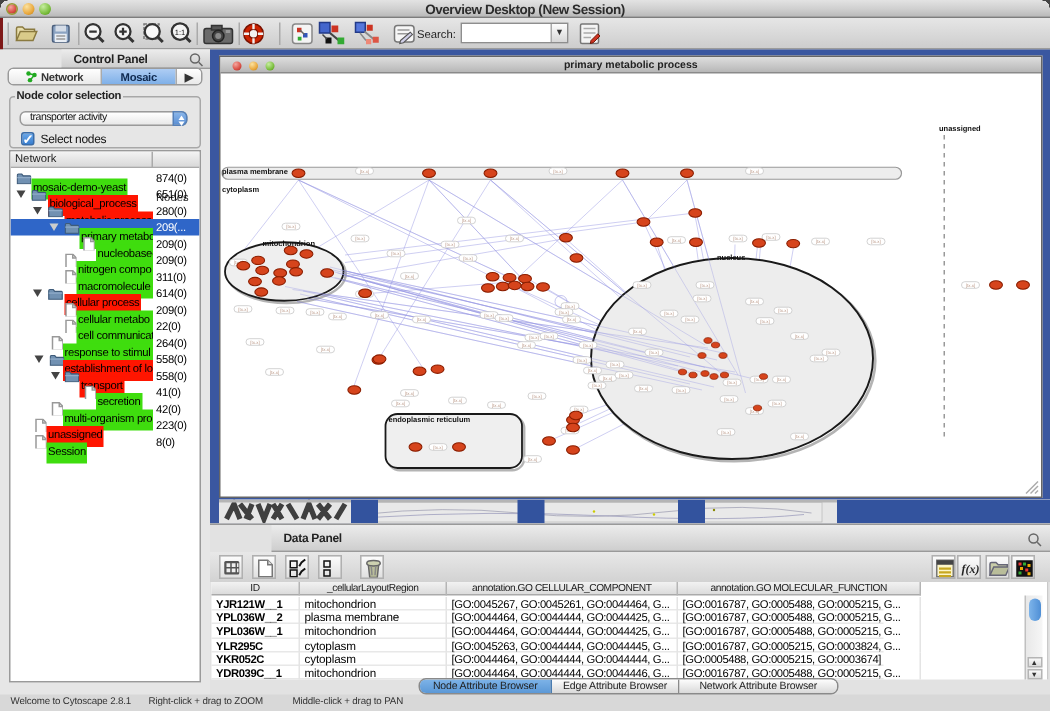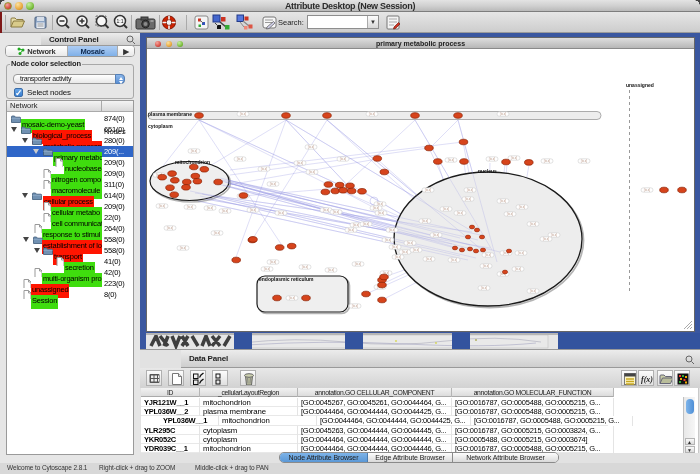--- a/index.html
+++ b/index.html
@@ -57,21 +57,21 @@
 #btabs .bt{font-size:7px;letter-spacing:-0.1px;color:#222;line-height:9.5px;text-align:center;background:linear-gradient(#fdfdfd,#d9d9d9);border-right:1px solid #8a8a8a;}
 #btabs .bt.sel{background:linear-gradient(#7db3e8,#5b98d6);border-right:1px solid #4a7cb0;}
 #status{left:0;top:463px;width:700px;height:11px;font-size:6.5px;letter-spacing:-0.1px;color:#333;}
 #status span{position:absolute;top:1px;}
 </style></head><body>
 
 <div class="abs" id="titlebar">
   <div class="light" style="left:4px;background:radial-gradient(circle at 35% 30%,#f5a79f,#d94f45 60%,#a02820);border:0.5px solid #993;"></div>
   <div class="light" style="left:15px;background:radial-gradient(circle at 35% 30%,#fbe2a0,#eaa93f 60%,#b97a10);"></div>
   <div class="light" style="left:26px;background:radial-gradient(circle at 35% 30%,#c6eda0,#7cbf3f 60%,#4a8a10);"></div>
-  <div class="t">Attribute Desktop (New Session)</div>
+  <div class="t">Overview Desktop (New Session)</div>
     <div style="position:absolute;left:0;top:0;width:5px;height:5px;background:radial-gradient(circle at 5px 5px, transparent 4.5px, #444 4.6px);"></div>
     <div style="position:absolute;right:0;top:0;width:5px;height:5px;background:radial-gradient(circle at 0 5px, transparent 4.5px, #444 4.6px);"></div>
 </div>
 
 <div class="abs" id="toolbar">
   <div style="position:absolute;left:0;top:0;width:2px;height:21px;background:#7e1818;"></div>
   <div class="tsep" style="left:5px"></div>
   <svg class="ticon" style="left:9px" width="17" height="17">
       <path d="M2 13 L2 5 Q2 4 3 4 L6 4 L7.5 5.5 L14 5.5 L14 7" fill="#e8dfae" stroke="#8a7a40"></path>
       <path d="M2 13 L4.5 7 L15.5 7 L13 13 Z" fill="#d9cb8a" stroke="#8a7a40"></path>
@@ -744,21 +744,21 @@
   <div style="left:59px;width:98px;font-size:7.8px;letter-spacing:-0.1px;">mitochondrion</div>
   <div style="left:157px;width:154px;">[GO:0045267, GO:0045261, GO:0044464, G...</div>
   <div style="left:311px;width:162px;">[GO:0016787, GO:0005488, GO:0005215, G...</div>
         </div>
         <div class="drow" style="top:19.2px;">
   <div style="left:0;width:59px;font-weight:bold;font-size:7.5px;">YPL036W__2</div>
   <div style="left:59px;width:98px;font-size:7.8px;letter-spacing:-0.1px;">plasma membrane</div>
   <div style="left:157px;width:154px;">[GO:0044464, GO:0044444, GO:0044425, G...</div>
   <div style="left:311px;width:162px;">[GO:0016787, GO:0005488, GO:0005215, G...</div>
         </div>
-        <div class="drow" style="top:28.4px;margin-left:19px;">
+        <div class="drow" style="top:28.4px;">
   <div style="left:0;width:59px;font-weight:bold;font-size:7.5px;">YPL036W__1</div>
   <div style="left:59px;width:98px;font-size:7.8px;letter-spacing:-0.1px;">mitochondrion</div>
   <div style="left:157px;width:154px;">[GO:0044464, GO:0044444, GO:0044425, G...</div>
   <div style="left:311px;width:162px;">[GO:0016787, GO:0005488, GO:0005215, G...</div>
         </div>
         <div class="drow" style="top:37.599999999999994px;">
   <div style="left:0;width:59px;font-weight:bold;font-size:7.5px;">YLR295C</div>
   <div style="left:59px;width:98px;font-size:7.8px;letter-spacing:-0.1px;">cytoplasm</div>
   <div style="left:157px;width:154px;">[GO:0045263, GO:0044444, GO:0044445, G...</div>
   <div style="left:311px;width:162px;">[GO:0016787, GO:0005215, GO:0003824, G...</div>

